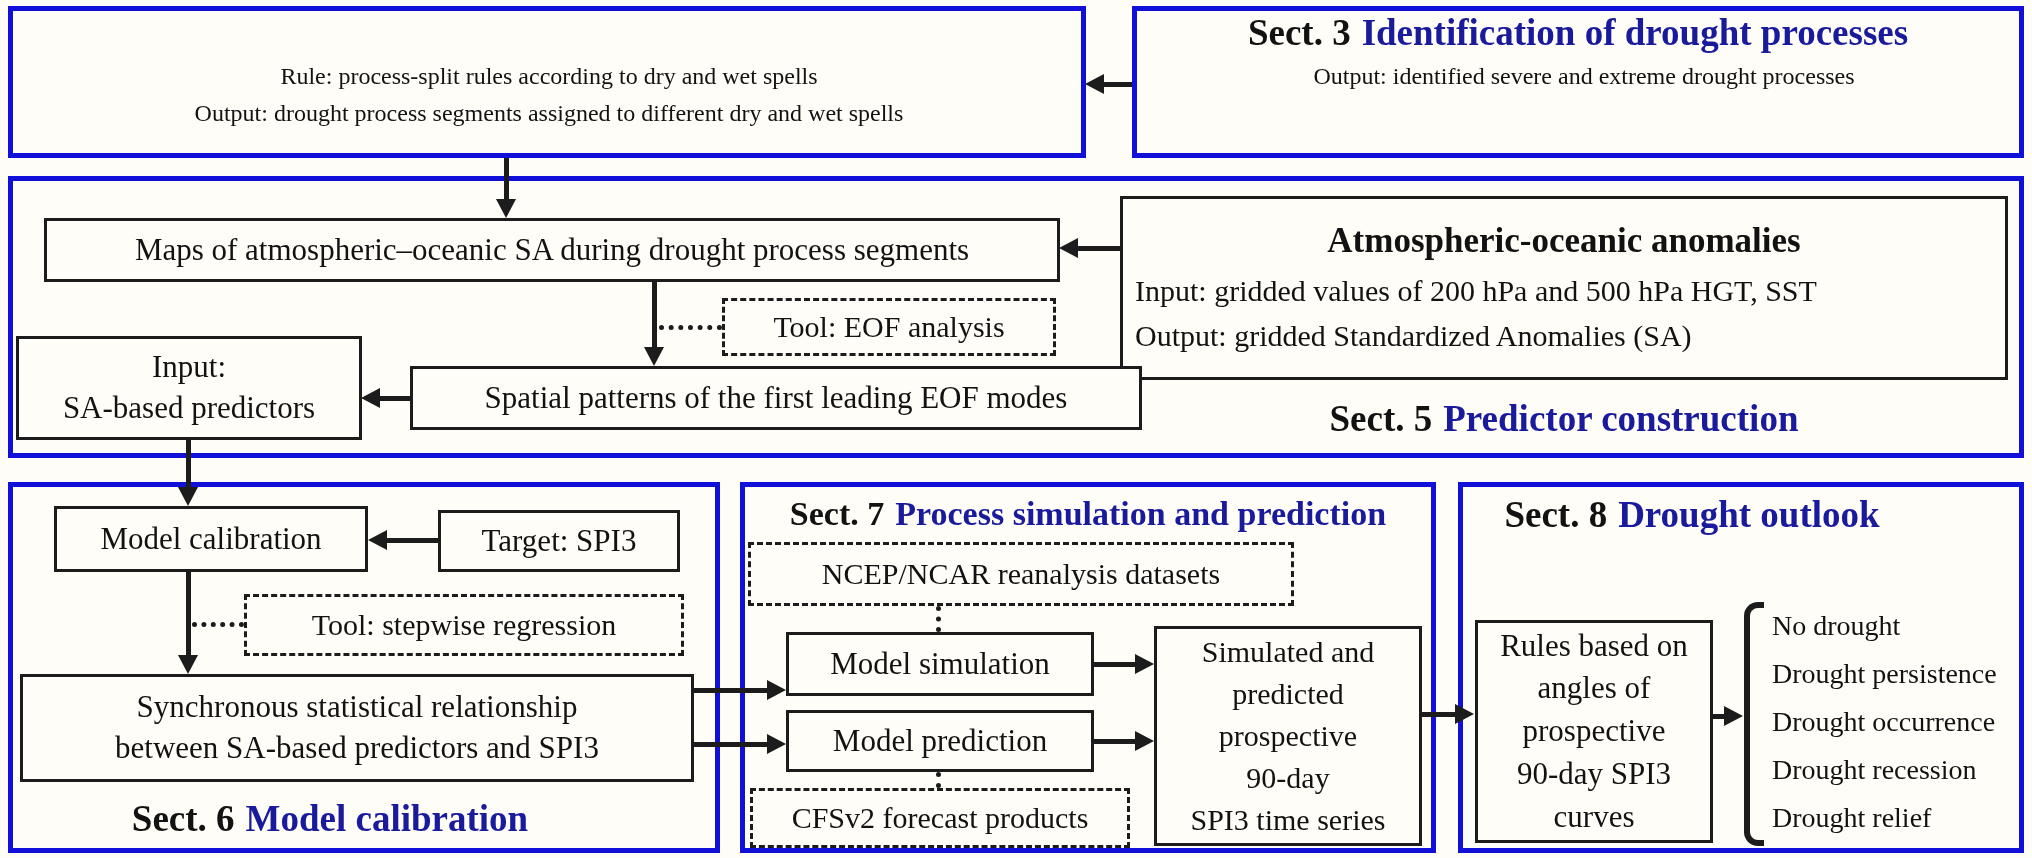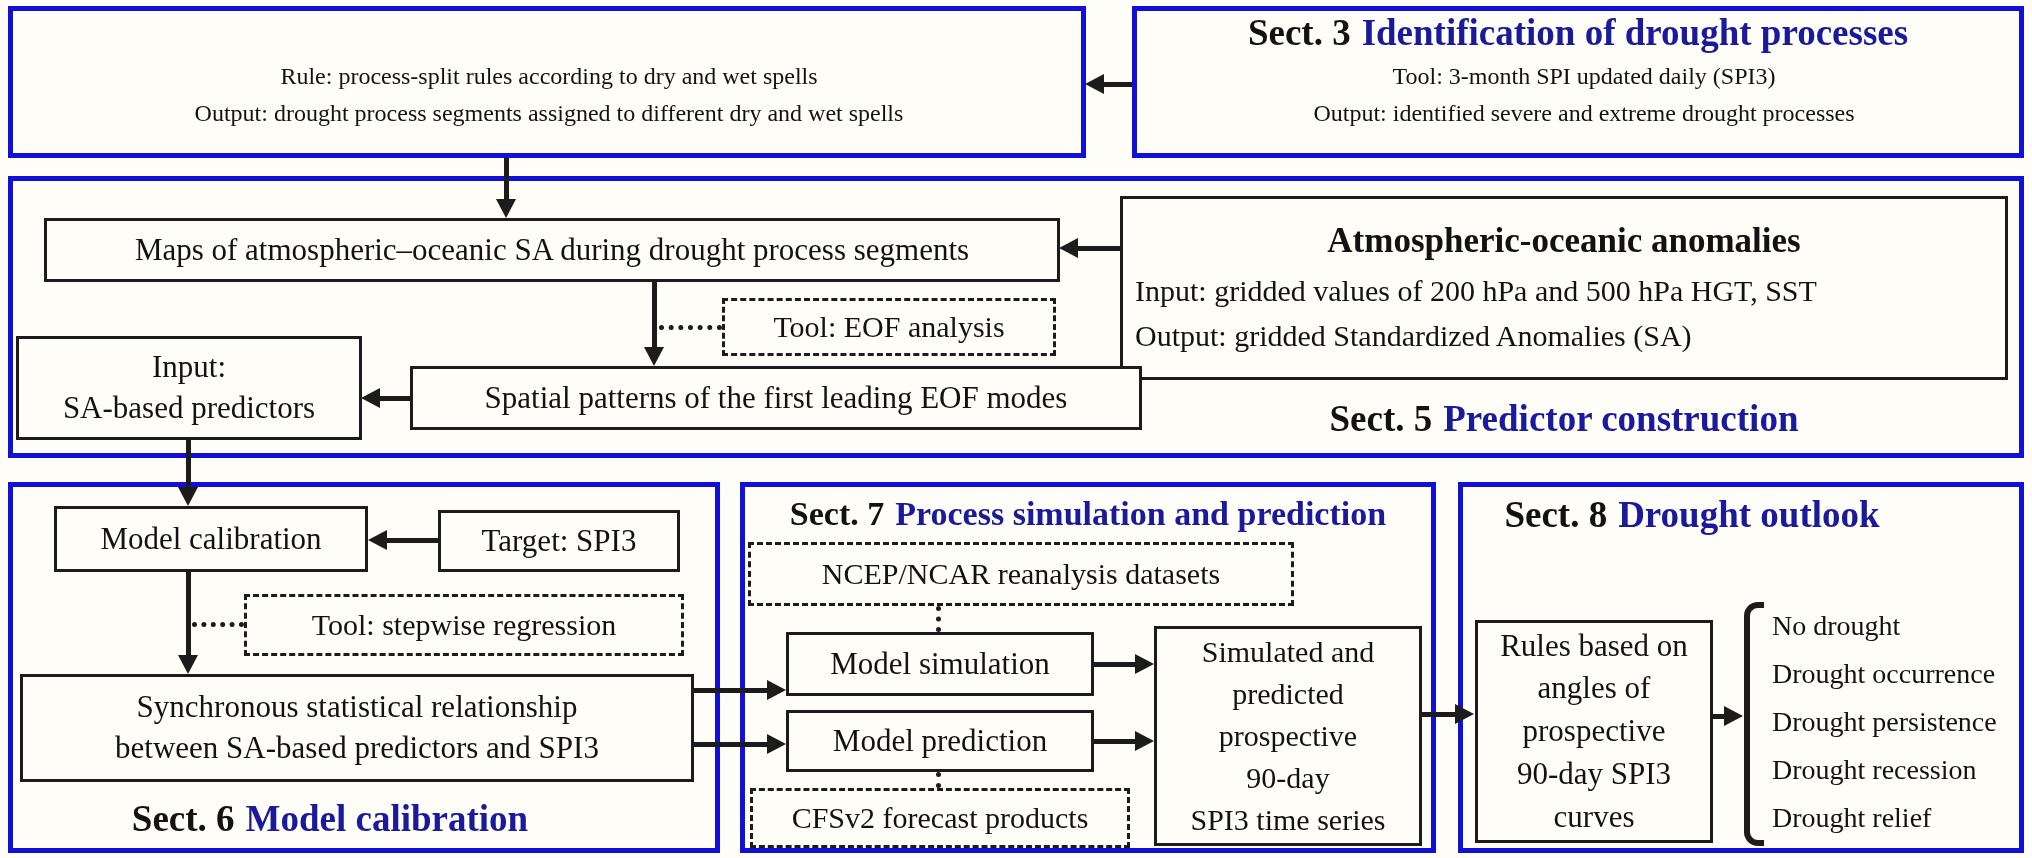--- a/index.html
+++ b/index.html
@@ -43,21 +43,20 @@
 
   <div class="lines-left" style="left:24px;top:58px;width:1050px;">
     <div class="mline">Rule: process-split rules according to dry and wet spells</div>
     <div class="mline">Output: drought process segments assigned to different dry and wet spells</div>
   </div>
 
   <div class="sect-title" style="left:1132px;top:12px;width:892px;">
     <span class="num">Sect. 3</span><span class="blue">Identification of drought processes</span>
   </div>
   <div class="lines-left" style="left:1154px;top:58px;width:860px;">
-    <div class="mline">Tool: 3-month SPI updated daily (SPI3)</div>
     <div class="mline">Output: identified severe and extreme drought processes</div>
   </div>
 
   <div>
     <div class="sh" style="left:1103px;top:82px;width:29px;height:5px;"></div>
     <div class="ah ah-left" style="left:1085px;top:74px;"></div>
   </div>
 
   <div>
     <div class="sh" style="left:504px;top:158px;width:5px;height:42px;"></div>
@@ -211,19 +210,19 @@
 
   <div>
     <div class="sh" style="left:1713px;top:714px;width:12px;height:5px;"></div>
     <div class="ah ah-right" style="left:1724px;top:706px;"></div>
   </div>
 
   <div class="bracket" style="left:1744px;top:602px;width:20px;height:244px;"></div>
 
   <div style="position:absolute;left:1772px;top:602px;width:252px;">
     <div class="outcome">No drought</div>
+    <div class="outcome">Drought persistence</div>
     <div class="outcome">Drought occurrence</div>
-    <div class="outcome">Drought persistence</div>
     <div class="outcome">Drought recession</div>
     <div class="outcome">Drought relief</div>
   </div>
 
 </div>
 
 </body></html>

